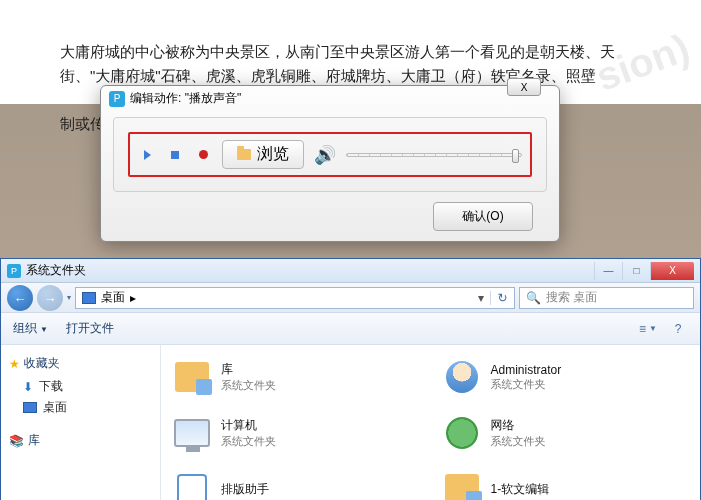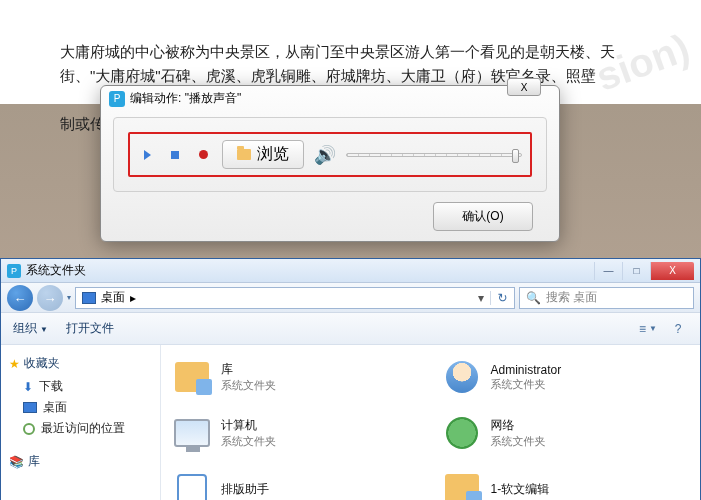--- a/index.html
+++ b/index.html
@@ -171,24 +171,20 @@
           <span>收藏夹</span>
         </div>
       <div class="side-item">
           <span class="dlic">⬇</span>
           <span>下载</span>
         </div>
       <div class="side-item">
           <div class="monic"></div>
           <span>桌面</span>
         </div>
-      <div class="side-item">
-          <div class="clockic"></div>
-          <span>最近访问的位置</span>
-        </div>
       <div class="side-head" style="margin-top:14px">
           <span>📚</span>
           <span>库</span>
         </div>
     </div>
     <div class="of-main">
       <div class="item">
           <div class="ic">
             <div class="lib-ic"></div>
           </div>

